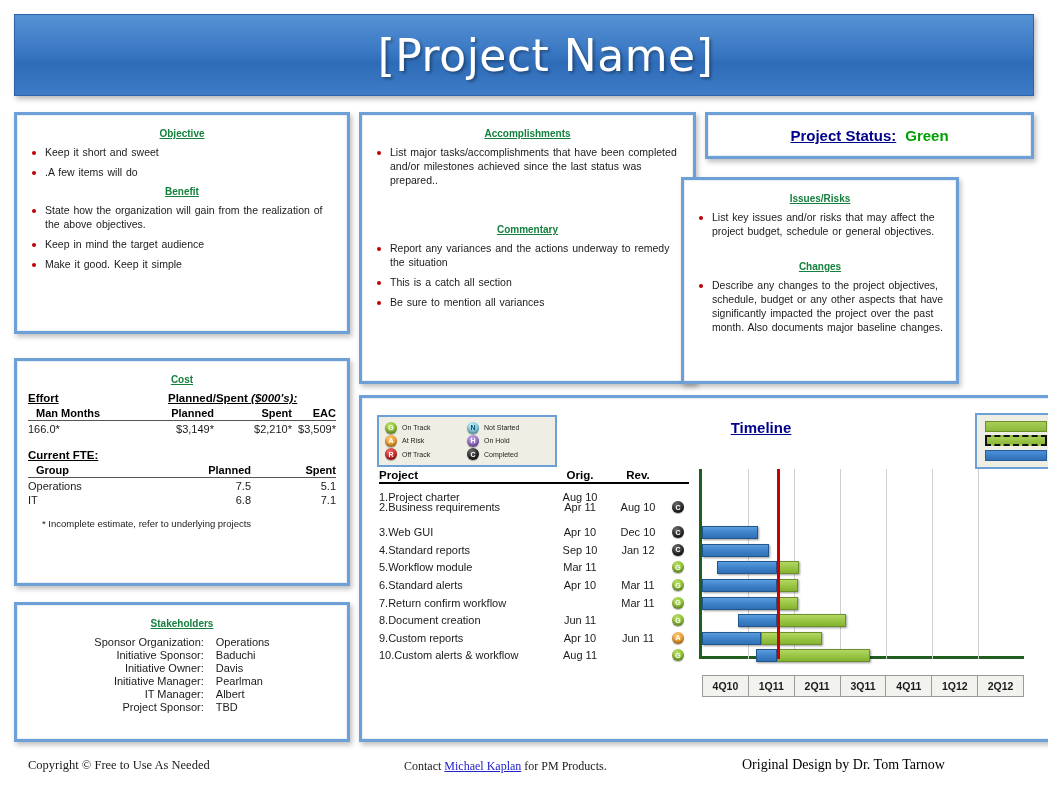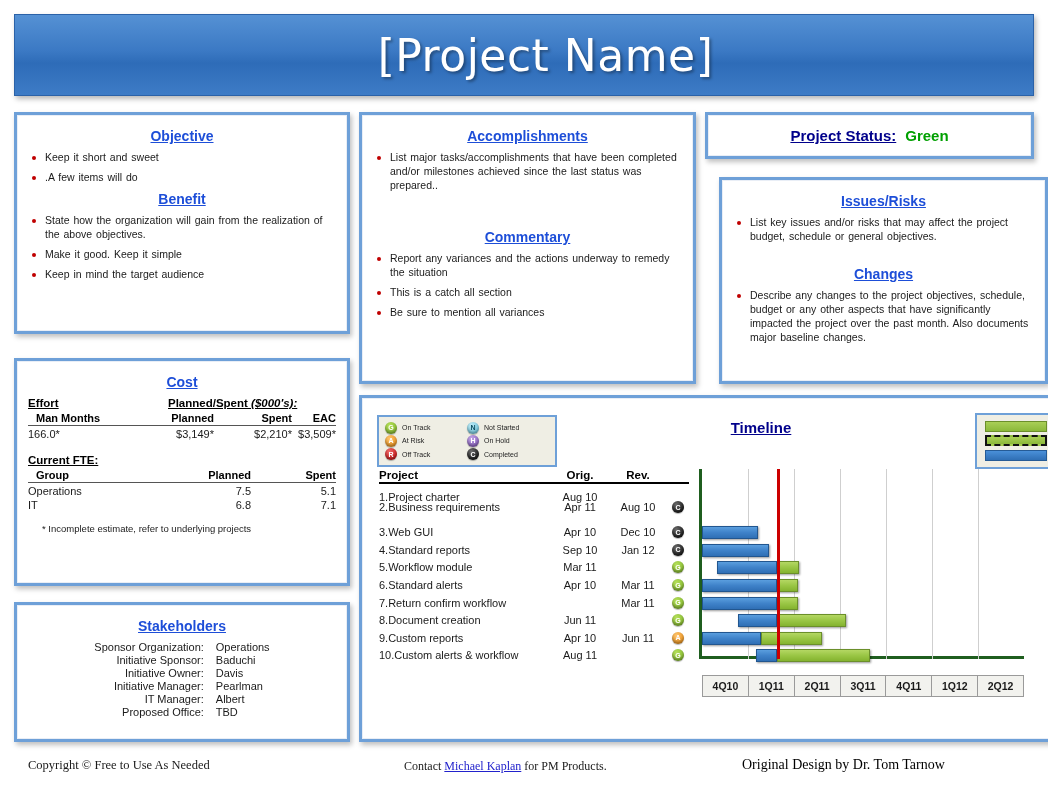--- a/index.html
+++ b/index.html
@@ -30,23 +30,23 @@
   .panel{
     position:absolute;
     background:#ffffff;
     border:3px solid #6ea0d8;
     box-shadow:2px 3px 5px rgba(0,0,0,0.25);
   }
   .panel-inner{ border:1px solid #e9eef6; height:100%; width:100%; padding:6px 10px; }
 
   .sect-title{
     text-align:center;
-    color:#1d4ed8;
+    color:#15803d;
     font-weight:bold;
-    font-size:14px;
+    font-size:10px;
     text-decoration:underline;
     margin:6px 0 7px 0;
     font-family:"Liberation Sans", sans-serif;
   }
   ul.bullets{ margin:0; padding:0; list-style:none; }
   ul.bullets li{
     position:relative;
     padding-left:17px;
     margin-bottom:6px;
     font-size:10.5px;
@@ -60,21 +60,21 @@
     width:4px; height:4px; border-radius:50%;
     background:#c00000;
   }
 
   
   #panel-objective { left:14px;  top:112px; width:336px; height:222px; }
   #panel-cost      { left:14px;  top:358px; width:336px; height:228px; }
   #panel-stake     { left:14px;  top:602px; width:336px; height:140px; }
   #panel-accomp    { left:359px; top:112px; width:337px; height:272px; }
   #panel-status    { left:705px; top:112px; width:329px; height:47px;  }
-  #panel-issues    { left:719px; top:177px; width:329px; height:207px; }
+  #panel-issues    { left:681px; top:177px; width:278px; height:207px; }
   #panel-timeline  { left:359px; top:395px; width:804px; height:347px; }
 
   
   .status-row{ display:flex; align-items:center; justify-content:center; height:100%; }
   .status-label{ color:#00008B; font-weight:bold; font-size:15px; text-decoration:underline; }
   .status-value{ color:#00a000; font-weight:bold; font-size:15px; margin-left:9px; }
 
   
   .cost-head{ display:flex; margin-top:4px; font-size:11.5px; font-weight:bold;gap:36px; }
   .cost-head .c1{ width:104px; text-decoration:underline; }
@@ -217,22 +217,22 @@
 <div class="panel" id="panel-objective">
   <div class="panel-inner">
     <div class="sect-title">Objective</div>
     <ul class="bullets">
       <li>Keep it short and sweet</li>
       <li>.A few items will do</li>
     </ul>
     <div class="sect-title">Benefit</div>
     <ul class="bullets">
       <li>State how the organization will gain from the realization of the above objectives.</li>
+      <li>Keep in mind the target audience</li>
       <li>Make it good. Keep it simple</li>
-      <li>Keep in mind the target audience</li>
     </ul>
   </div>
 </div>
 
 <div class="panel" id="panel-cost">
   <div class="panel-inner">
     <div class="sect-title">Cost</div>
 
     <div class="cost-head">
       <div class="c1">Effort</div>
@@ -303,21 +303,21 @@
       </tr>
       <tr>
         <td class="k">Initiative Manager:</td>
         <td class="v">Pearlman</td>
       </tr>
       <tr>
         <td class="k">IT Manager:</td>
         <td class="v">Albert</td>
       </tr>
       <tr>
-        <td class="k">Proposed Office:</td>
+        <td class="k">Project Sponsor:</td>
         <td class="v">TBD</td>
       </tr>
     </tbody>
       </table>
   </div>
 </div>
 
 <div class="panel" id="panel-accomp">
   <div class="panel-inner">
     <div class="sect-title">Accomplishments</div>

